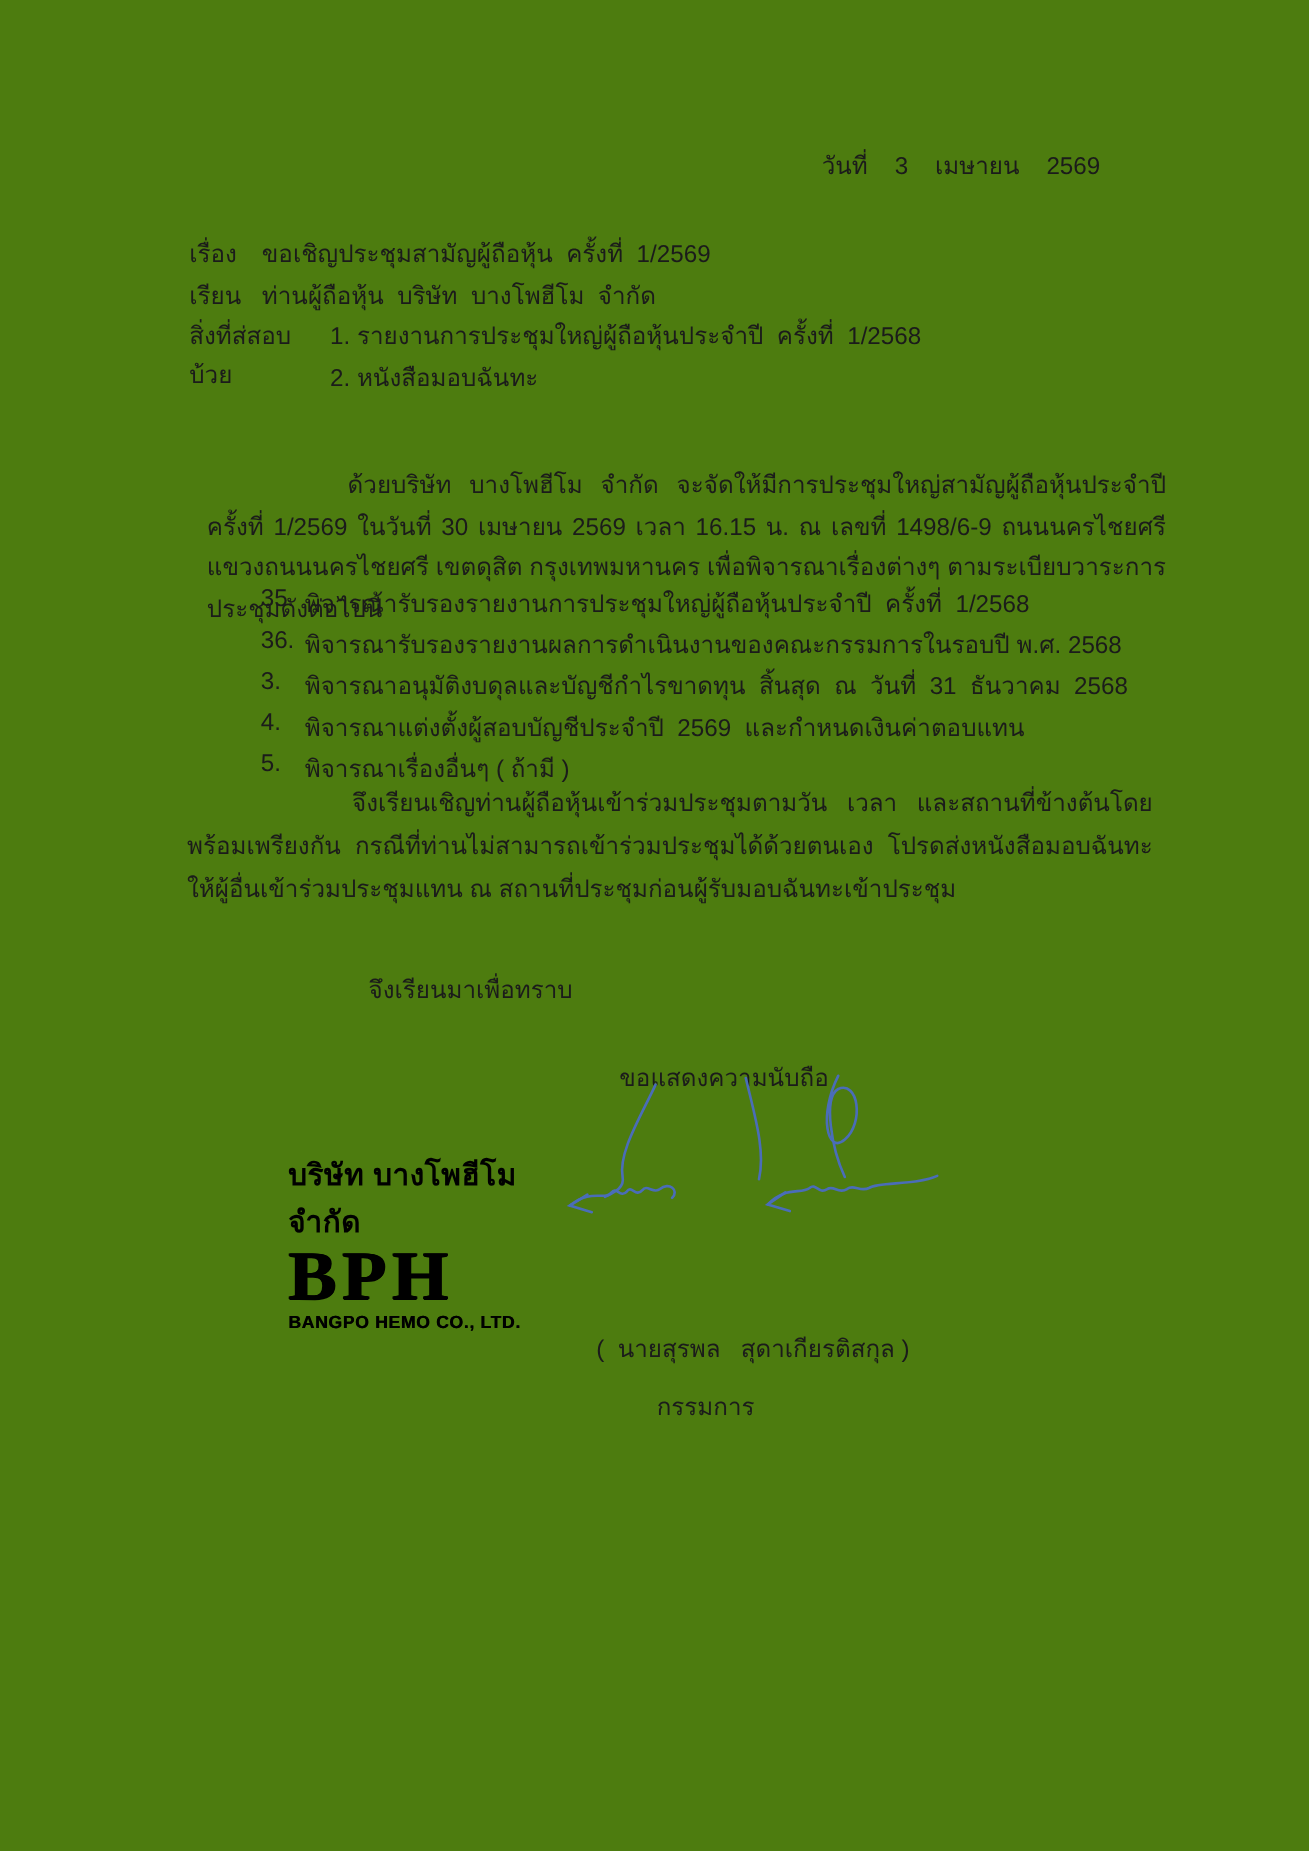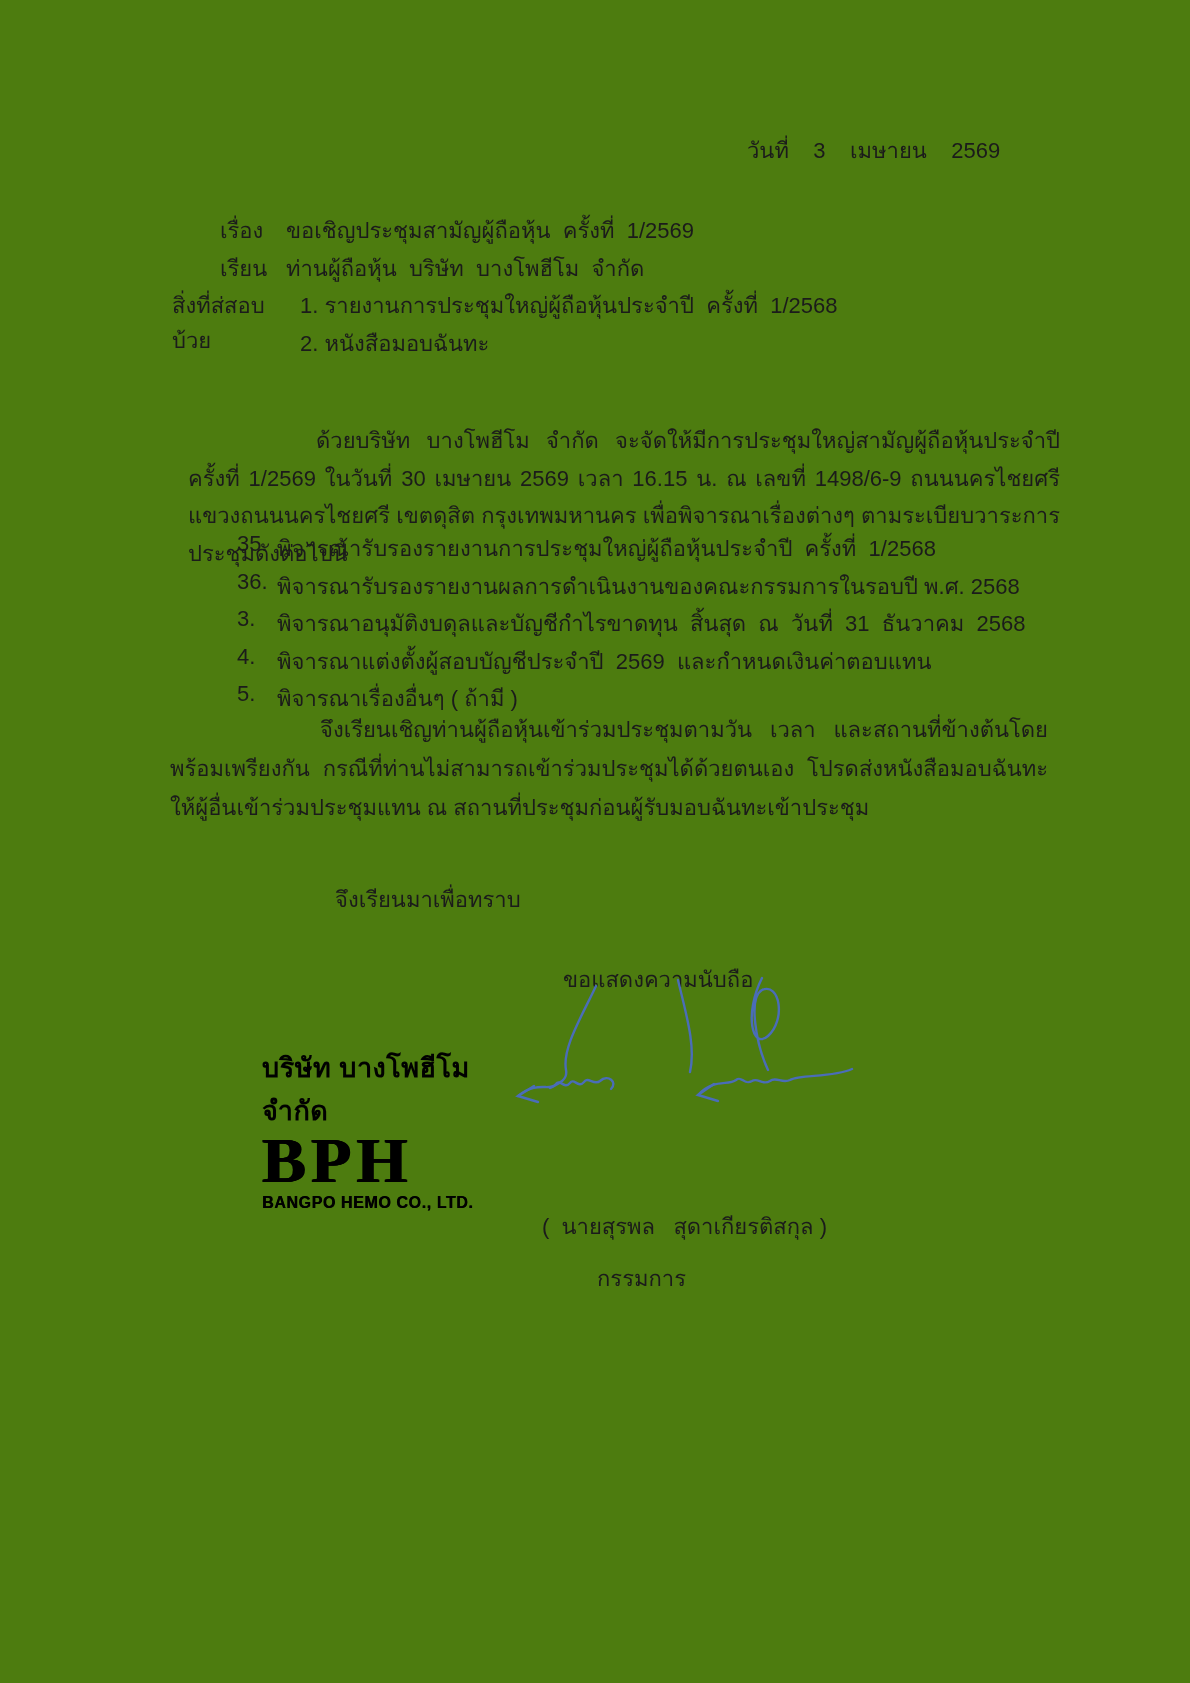--- a/index.html
+++ b/index.html
@@ -11,21 +11,21 @@
     color:#1b1b1b;
     font-size:22px;
     overflow:hidden;
     text-decoration:underline;
   }
   .abs{position:absolute;}
   .pre{white-space:pre;}
   .date{left:747px;top:133px;}
   .meta{left:172px;top:213px;}
   .meta .row{display:flex;height:37.5px;align-items:flex-start;}
-  .lbl.w1{display:inline-block;width:66px;flex:0 0 66px;margin-left:48px;}
+  .lbl.w1{display:inline-block;width:66px;flex:0 0 66px;}
   .lbl.w2{display:inline-block;width:128px;flex:0 0 128px;}
   .body-par{
     left:170px;top:404px;width:872px;margin:18px;
     line-height:37.5px;text-indent:128px;text-align:justify;
   }
   .agenda{left:237px;top:531px;}
   .agenda .arow{display:flex;height:37.5px;}
   .agenda .num{flex:0 0 40px;width:40px;}
   .closing-par{
     left:170px;top:710px;width:878px;margin:0;

